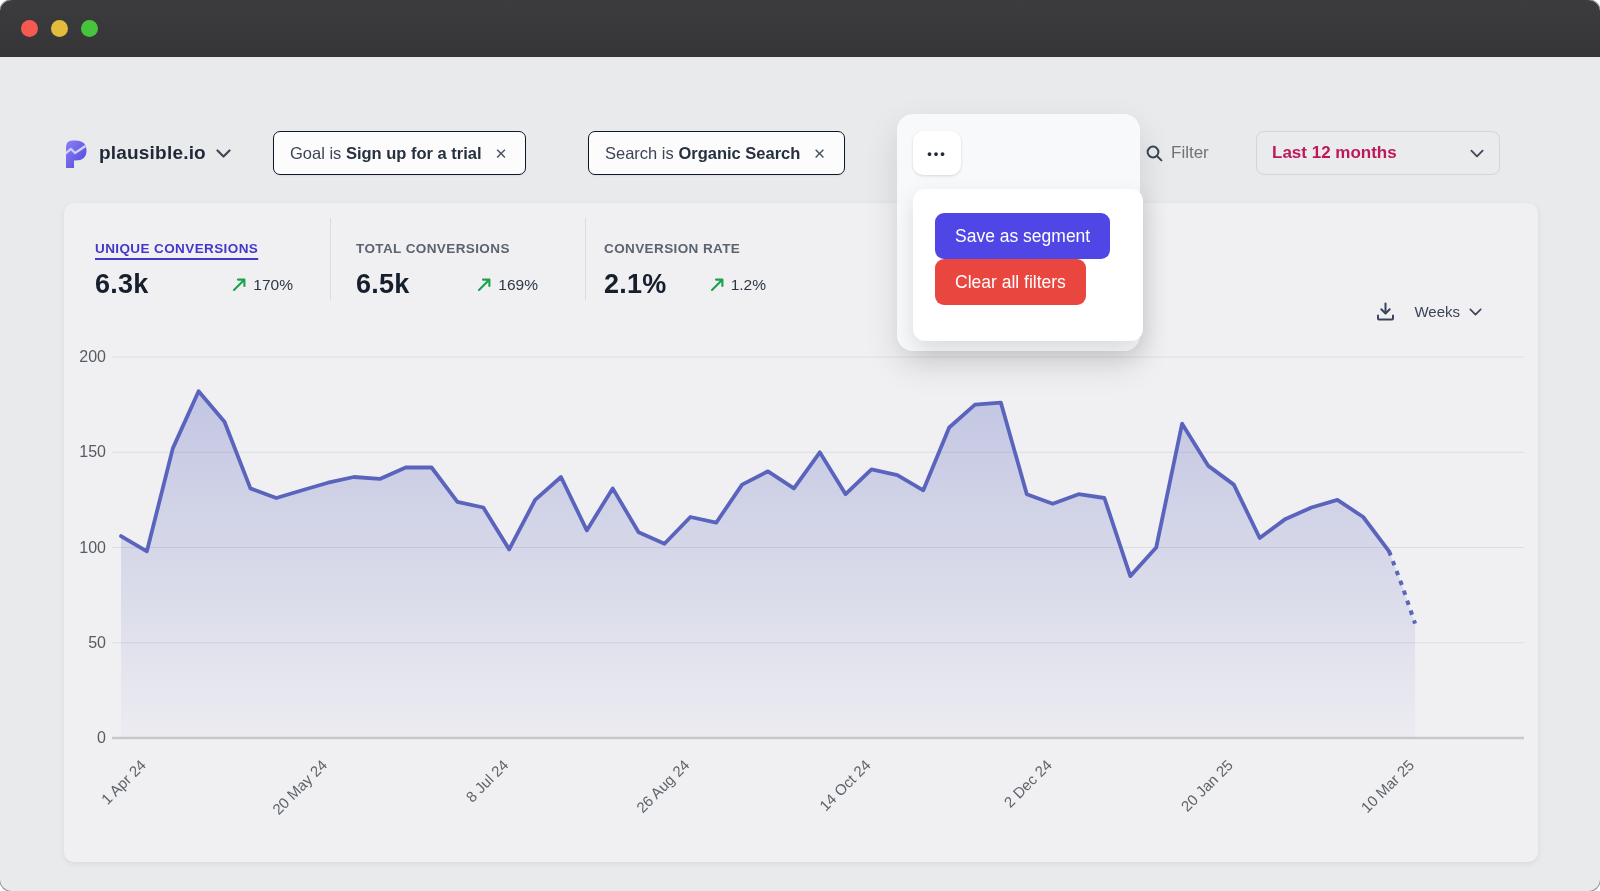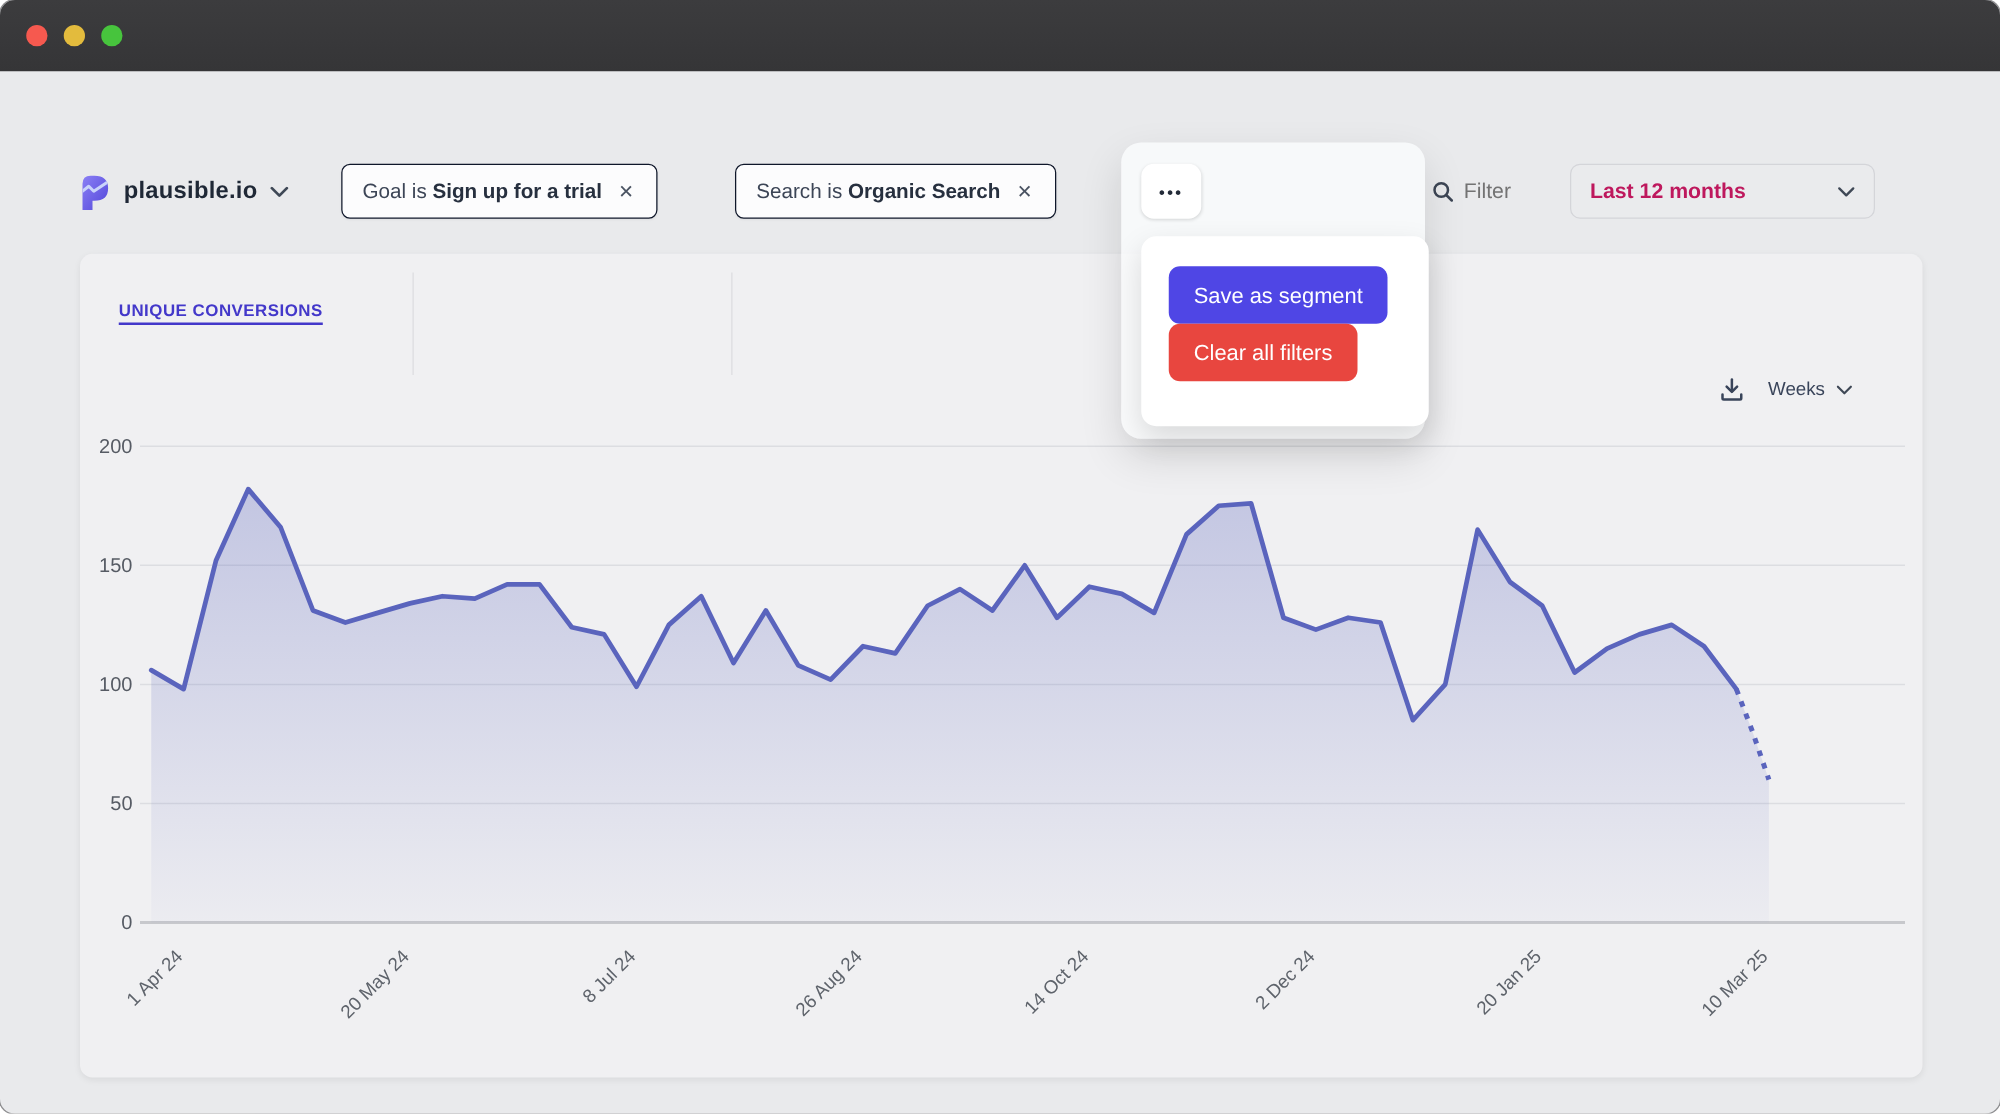--- a/index.html
+++ b/index.html
@@ -123,23 +123,56 @@
     <div class="hdr-item date-select">
       <span class="date-label">Last 12 months</span>
       <svg class="chev" width="14" height="9" viewBox="0 0 15 9">
         <polyline points="1.5,1.5 7.5,7.5 13.5,1.5" fill="none" stroke="currentColor" stroke-width="2" stroke-linecap="round" stroke-linejoin="round"></polyline>
       </svg>
     </div>
 
     <section class="card">
       <div class="metric m1">
         <button class="metric-label active">UNIQUE CONVERSIONS</button>
+        <div class="metric-row">
+          <span class="metric-value">6.3k</span>
+          <span class="metric-change">
+            <svg width="15" height="15" viewBox="0 0 15 15">
+              <path d="M2 13 L12 3 M6 2.6 H12.4 V9" fill="none" stroke="#17a34a" stroke-width="2.1" stroke-linecap="round" stroke-linejoin="round"></path>
+            </svg>
+            <span class="metric-pct">170%</span>
+          </span>
+        </div>
       </div>
       <div class="vdiv vdiv1"></div>
+      <div class="metric m2">
+        <button class="metric-label">TOTAL CONVERSIONS</button>
+        <div class="metric-row">
+          <span class="metric-value">6.5k</span>
+          <span class="metric-change">
+            <svg width="15" height="15" viewBox="0 0 15 15">
+              <path d="M2 13 L12 3 M6 2.6 H12.4 V9" fill="none" stroke="#17a34a" stroke-width="2.1" stroke-linecap="round" stroke-linejoin="round"></path>
+            </svg>
+            <span class="metric-pct">169%</span>
+          </span>
+        </div>
+      </div>
       <div class="vdiv vdiv2"></div>
+      <div class="metric m3">
+        <button class="metric-label">CONVERSION RATE</button>
+        <div class="metric-row">
+          <span class="metric-value">2.1%</span>
+          <span class="metric-change">
+            <svg width="15" height="15" viewBox="0 0 15 15">
+              <path d="M2 13 L12 3 M6 2.6 H12.4 V9" fill="none" stroke="#17a34a" stroke-width="2.1" stroke-linecap="round" stroke-linejoin="round"></path>
+            </svg>
+            <span class="metric-pct">1.2%</span>
+          </span>
+        </div>
+      </div>
 
       <div class="chart-controls">
         <button class="dl-btn">
           <svg width="21" height="21" viewBox="0 0 21 21">
             <path d="M10.5 2.5 V12" fill="none" stroke="#39445a" stroke-width="2" stroke-linecap="round"></path>
             <path d="M6.3 8.3 L10.5 12.5 L14.7 8.3" fill="none" stroke="#39445a" stroke-width="2" stroke-linecap="round" stroke-linejoin="round"></path>
             <path d="M3 14.5 V17.5 Q3 18.5 4 18.5 H17 Q18 18.5 18 17.5 V14.5" fill="none" stroke="#39445a" stroke-width="2" stroke-linecap="round"></path>
           </svg>
         </button>
         <button class="interval-select">

